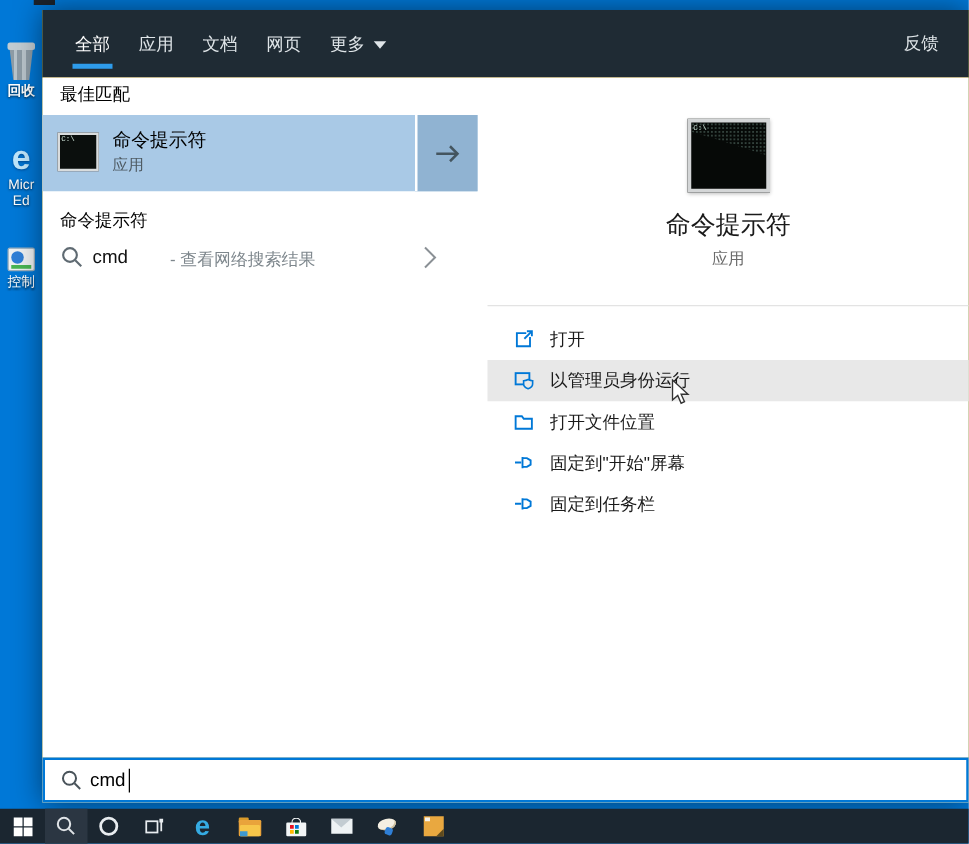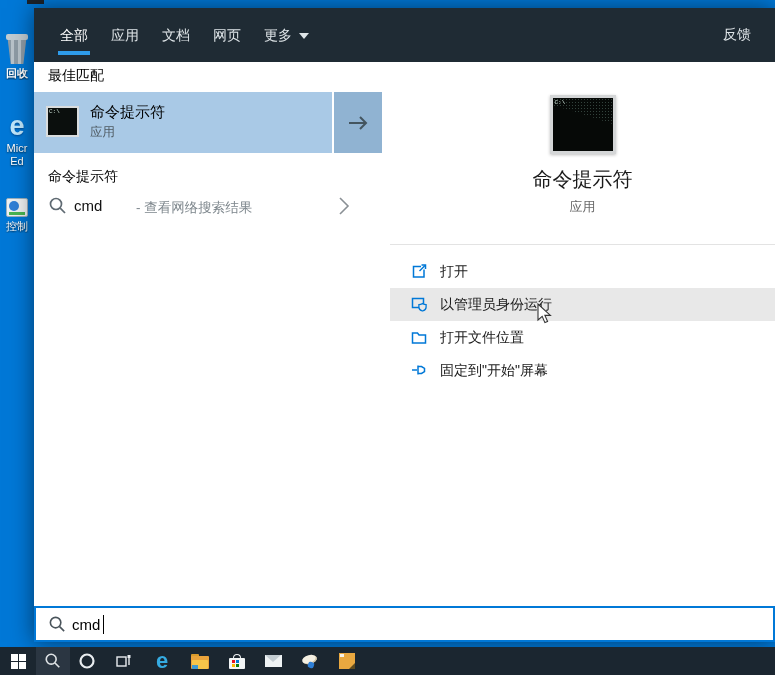--- a/index.html
+++ b/index.html
@@ -217,20 +217,27 @@
       </div>
 
       <div class="action-row" style="top:292px;">
         <svg class="aicon" width="18" height="18" viewBox="0 0 18 18">
           <line x1="2" y1="9" x2="7" y2="9" stroke="#0078d7" stroke-width="1.5"></line>
           <path d="M8 4.5 v9 M8 5.5 h3.5 l3 1.8 v3.4 l-3 1.8 H8" fill="none" stroke="#0078d7" stroke-width="1.5"></path>
         </svg>
         <span class="atext">固定到"开始"屏幕</span>
       </div>
 
+      <div class="action-row" style="top:325px;">
+        <svg class="aicon" width="18" height="18" viewBox="0 0 18 18">
+          <line x1="2" y1="9" x2="7" y2="9" stroke="#0078d7" stroke-width="1.5"></line>
+          <path d="M8 4.5 v9 M8 5.5 h3.5 l3 1.8 v3.4 l-3 1.8 H8" fill="none" stroke="#0078d7" stroke-width="1.5"></path>
+        </svg>
+        <span class="atext">固定到任务栏</span>
+      </div>
     </div>
   </div>
 
   <div class="search-bar">
     <svg class="mag" width="19" height="19" viewBox="0 0 20 20">
       <circle cx="8" cy="8" r="5.5" fill="none" stroke="#4a545b" stroke-width="1.7"></circle>
       <line x1="12.2" y1="12.2" x2="17" y2="17" stroke="#4a545b" stroke-width="1.7"></line>
     </svg>
     <input class="search-input" type="text" value="cmd" style="">
     <div class="caret"></div>

